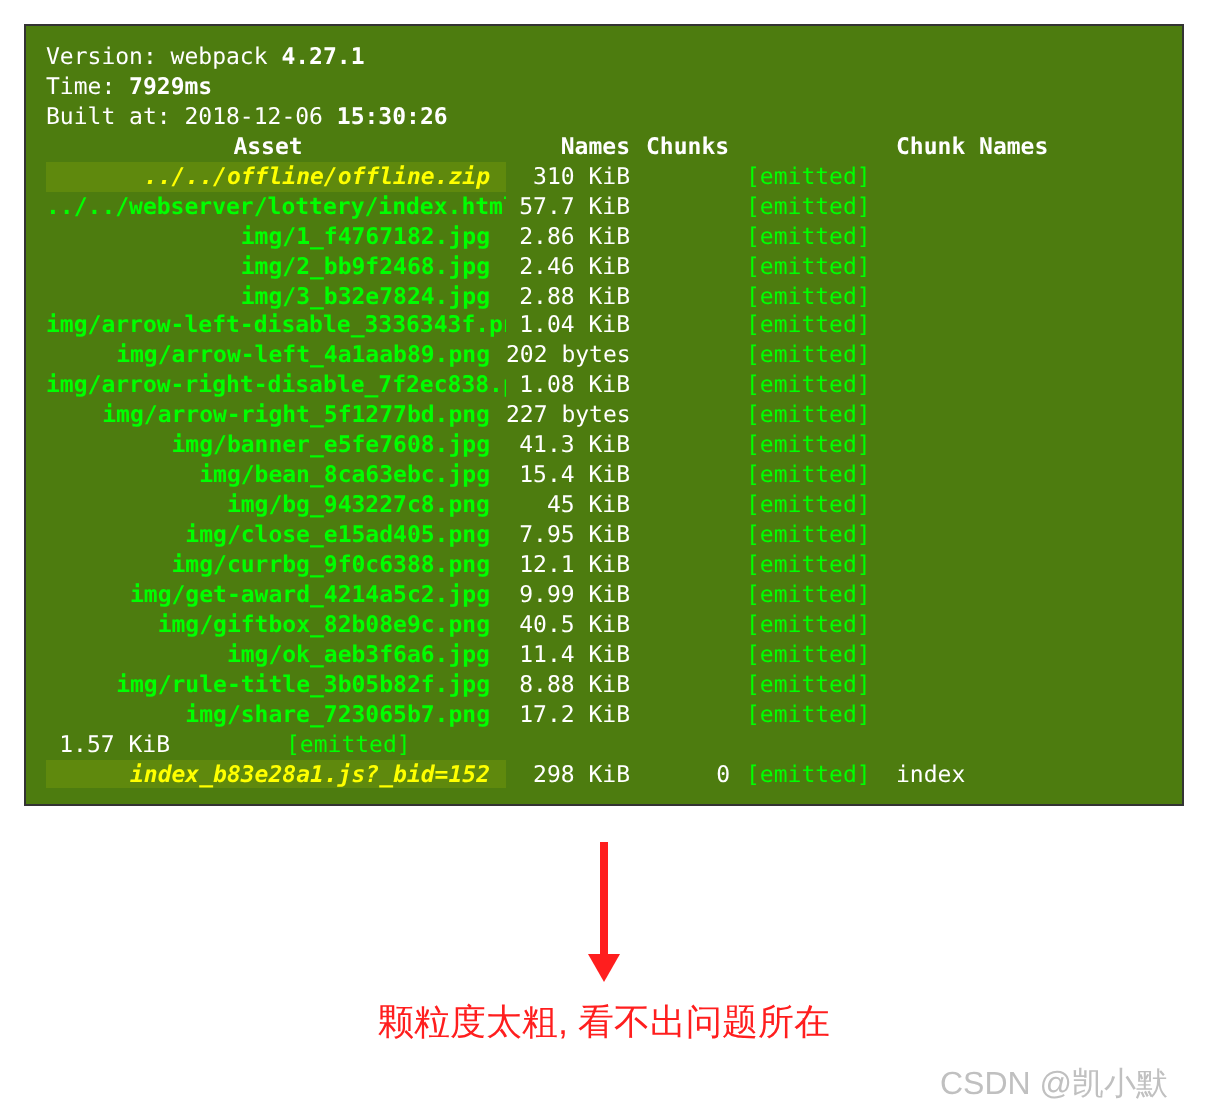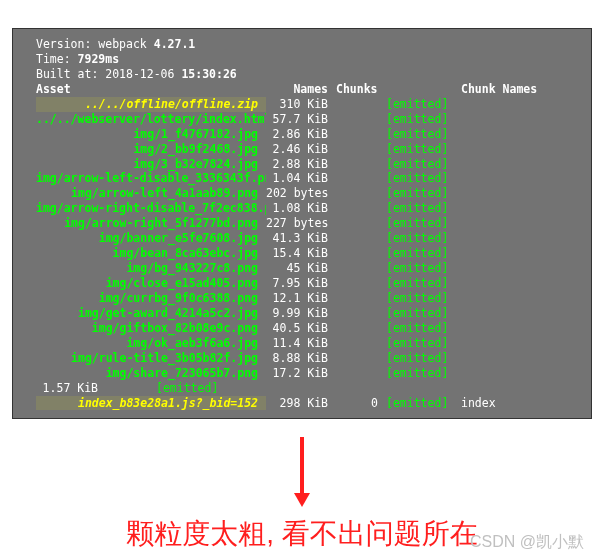--- a/index.html
+++ b/index.html
@@ -1,34 +1,34 @@
 <!DOCTYPE html>
 <html><head>
 <meta charset="utf-8">
 <style>
   * { margin: 0; padding: 0; box-sizing: border-box; }
   body { width: 604px; height: 560px; background: #fff; font-family: Consolas, monospace; }
-  .terminal { margin: 28px 12px 0 12px; background: #737373; padding: 8px 23px; font-size: 11.5px; line-height: 1.3; border: 1px solid #333; }
+  .terminal { margin: 12px 12px 0 12px; background: #4d7c0f; padding: 8px 10px; font-size: 11.5px; line-height: 1.3; border: 1px solid #333; }
   .header-line { color: #fff; white-space: pre; }
   .header-line .bold { font-weight: bold; }
   .table-header { color: #fff; font-weight: bold; display: flex; }
-  .col-asset { width: 230px; text-align: left; padding-right: 8px; }
+  .col-asset { width: 230px; text-align: center; padding-right: 8px; }
   .col-size { width: 70px; text-align: right; padding-right: 8px; }
   .col-chunks { width: 50px; text-align: left; padding-right: 8px; }
   .col-status { width: 75px; color: #00ff00; }
   .col-names { width: 95px; color: #fff; font-weight: bold; }
   .row { display: flex; }
   .row .file { width: 230px; text-align: right; padding-right: 8px; color: #00ff00; font-weight: bold; overflow: hidden; white-space: nowrap; }
   .row .highlight { color: #ffff00; background: rgba(255,255,0,0.1); font-style: italic; }
   .row .size { width: 70px; text-align: right; padding-right: 8px; color: #fff; white-space: nowrap; }
   .row .chunks { width: 50px; text-align: right; padding-right: 8px; color: #fff; }
   .row .status { width: 75px; color: #00ff00; }
   .row .names { width: 95px; color: #fff; }
   .arrow-wrap { display: flex; justify-content: center; margin: 18px 0 8px 0; }
-  .caption { text-align: center; color: #ff1e1e; font-size: 28px; font-family: "Microsoft YaHei", sans-serif; margin-top: 8px; }
+  .caption { text-align: center; color: #ff1e1e; font-size: 18px; font-family: "Microsoft YaHei", sans-serif; margin-top: 8px; }
   .watermark { position: absolute; right: 20px; top: 532px; color: #c0c0c0; font-size: 16px; font-family: Arial, sans-serif; }
 </style>
 </head>
 <body>
 
 <div class="terminal">
   <div class="header-line"><span>Version: webpack </span><span class="bold">4.27.1</span></div>
   <div class="header-line"><span>Time: </span><span class="bold">7929ms</span></div>
   <div class="header-line"><span>Built at: 2018-12-06 </span><span class="bold">15:30:26</span></div>
   <div class="table-header">

